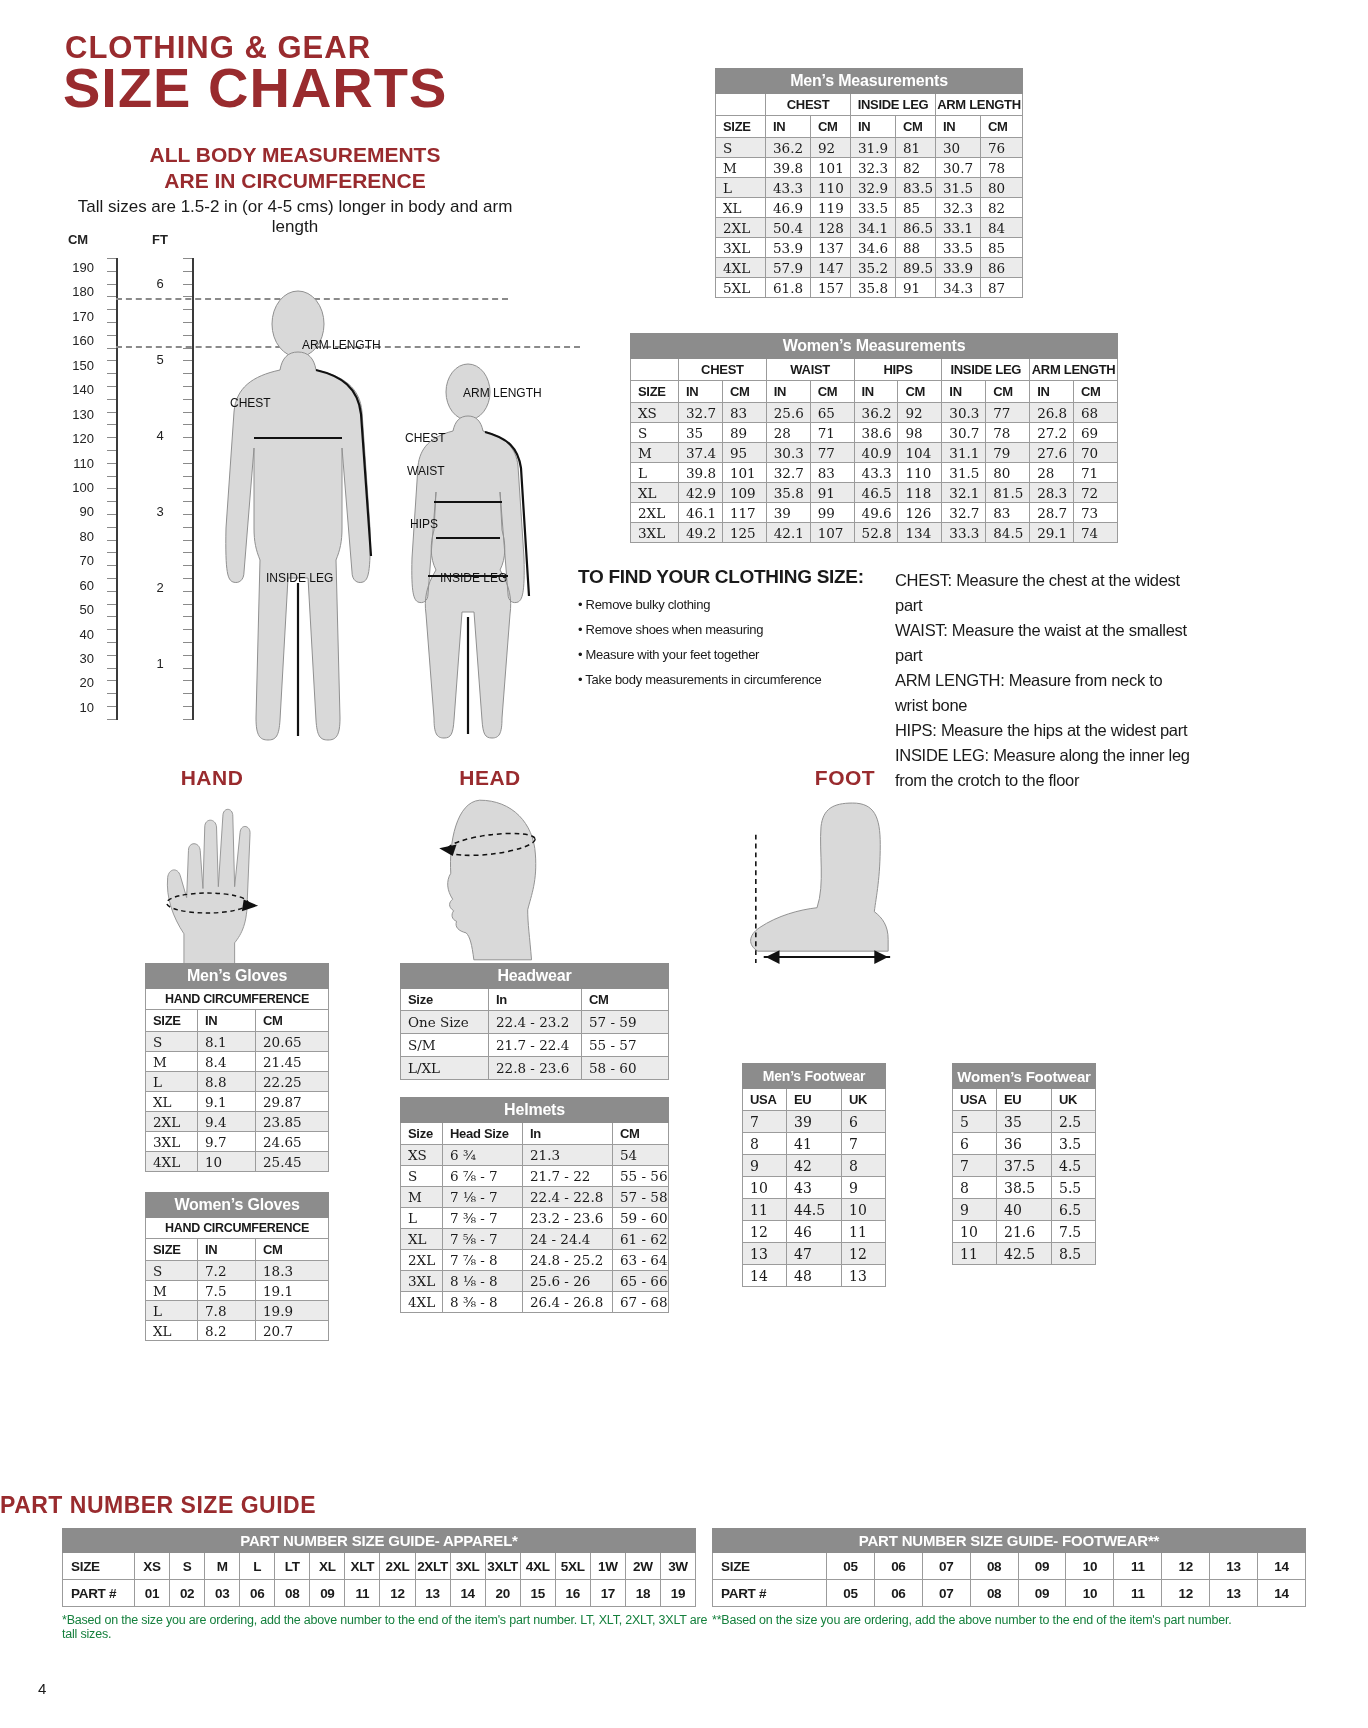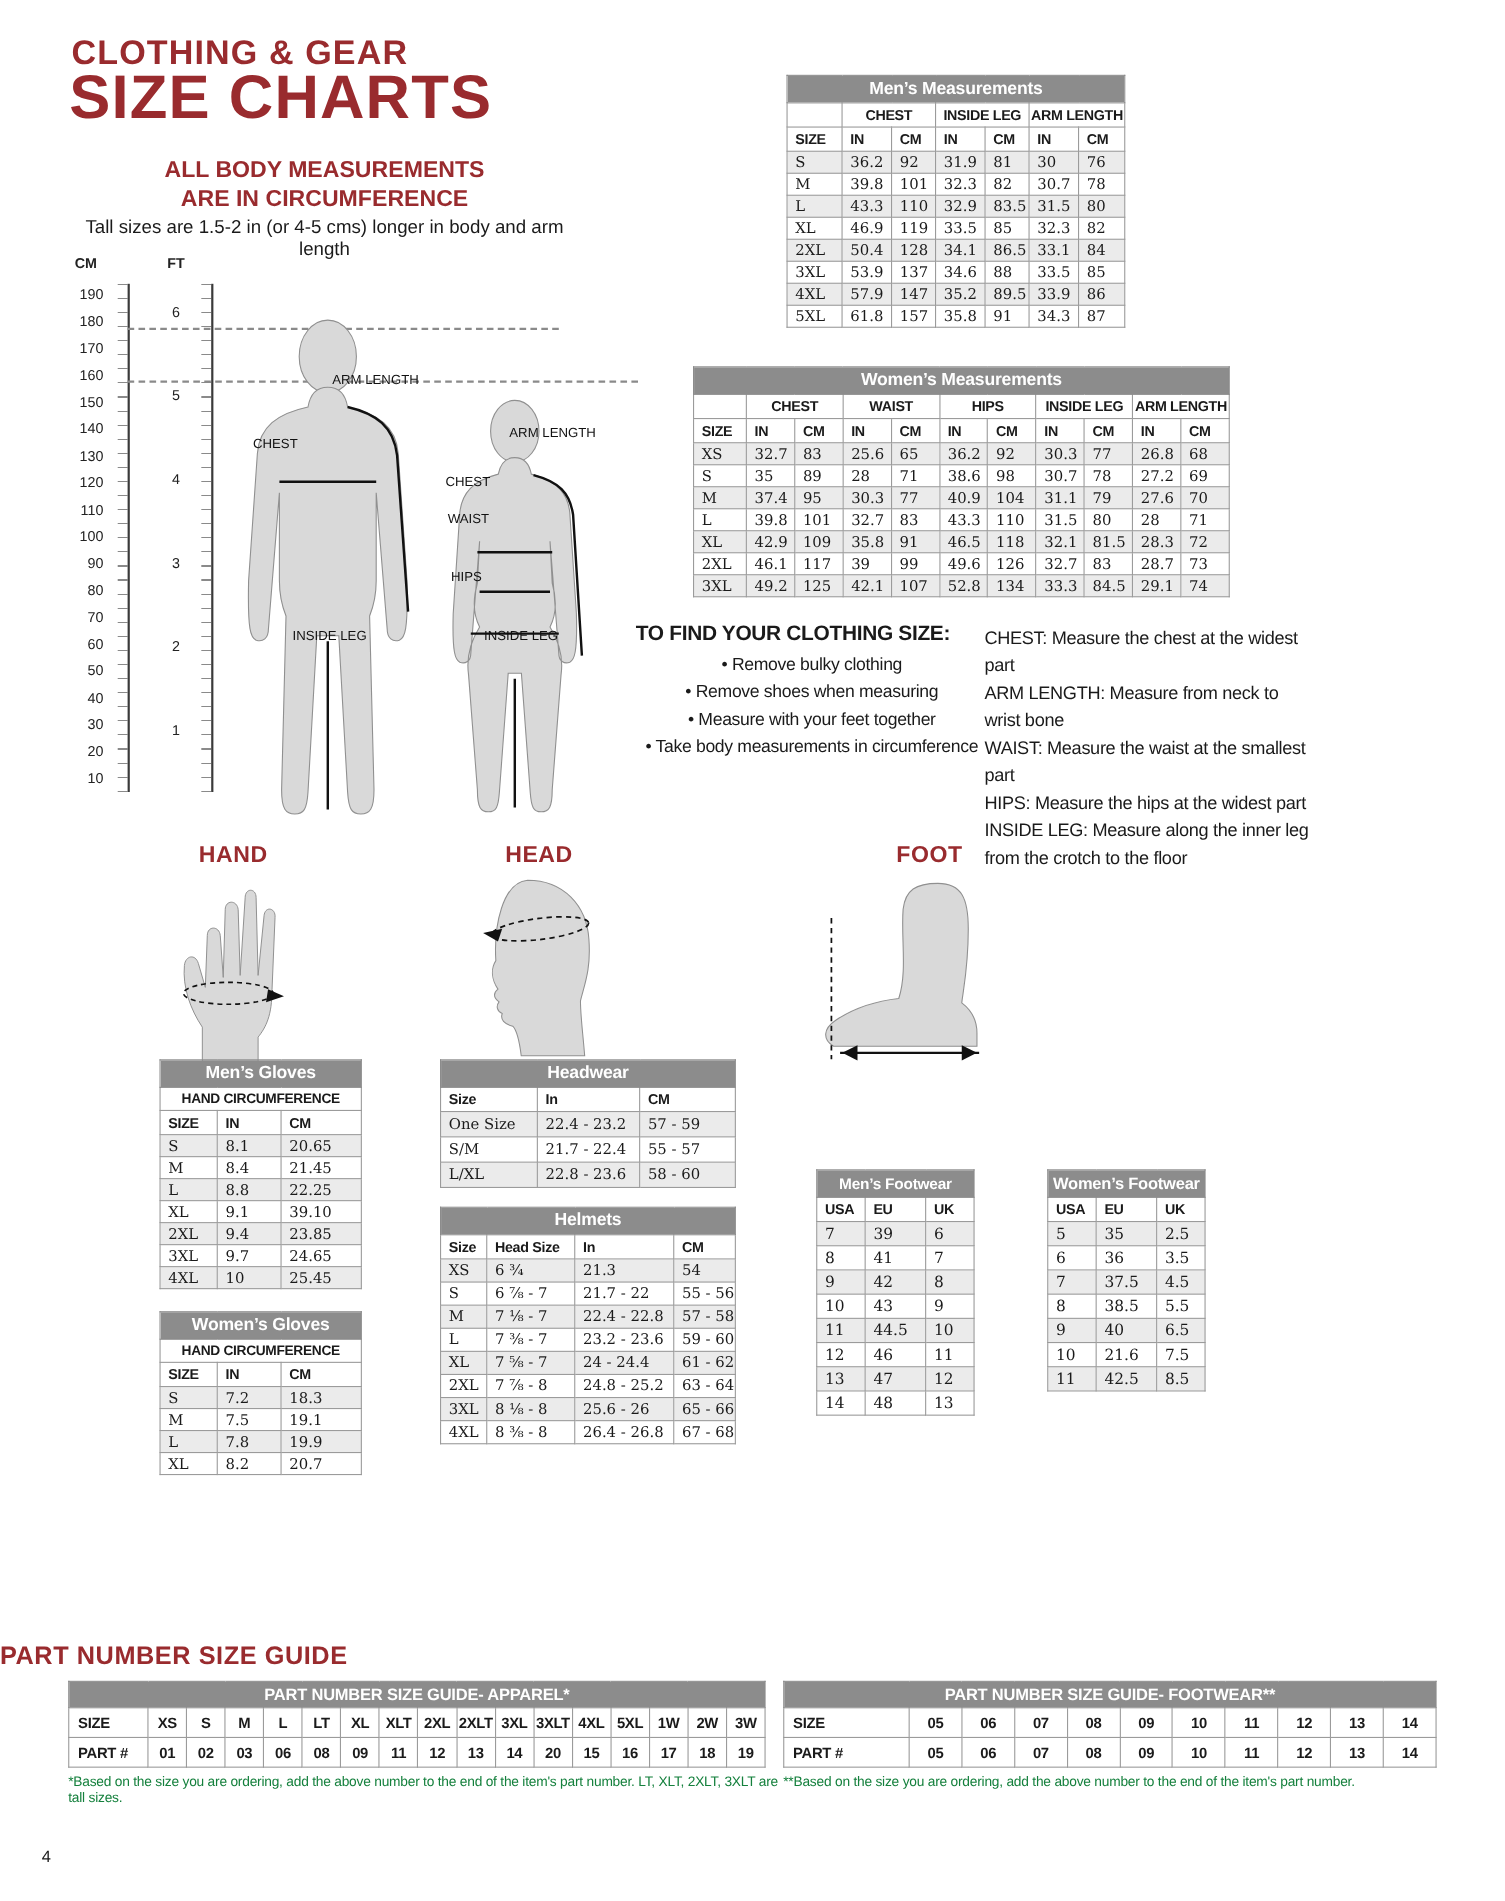--- a/index.html
+++ b/index.html
@@ -55,21 +55,21 @@
   .headwear tbody.data td { height:23px; }
   .helmets  { left:400px; top:1097px; width:268px; }
   .helmets tbody.data td { height:21px; }
   .mens-footwear   { left:742px; top:1063px; width:143px; }
   .womens-footwear { left:952px; top:1063px; width:143px; }
   .mens-footwear tbody.data td, .womens-footwear tbody.data td { height:22px; font-size:14px; }
 
   
   .instructions { left:578px; top:566px; width:320px; }
   .instructions .hd { font-weight:bold; font-size:19px; letter-spacing:-0.3px; margin-bottom:4px; }
-  .bullets .li { font-size:16px; line-height:25px; letter-spacing:-0.3px;text-align:center; }
+  .bullets .li { font-size:13px; line-height:25px; letter-spacing:-0.3px; }
   .bullets .li::before { content:"• "; }
   .defs { left:895px; top:568px; width:300px; }
   .defs .li { font-size:16.5px; line-height:25px; letter-spacing:-0.3px; white-space:normal; }
 
   .section-h { font-weight:bold; font-size:21px; letter-spacing:0.5px; text-align:center; width:120px; }
 
   
   .part-heading { left:0; top:1492px; width:1240px; text-align:left;
     font-weight:bold; font-size:23px; letter-spacing:0.5px; }
   .ptable tr.band th { font-size:15px; height:24px; }
@@ -407,22 +407,22 @@
     <div class="hd">TO FIND YOUR CLOTHING SIZE:</div>
     <div class="bullets">
         <div class="li">Remove bulky clothing</div>
         <div class="li">Remove shoes when measuring</div>
         <div class="li">Measure with your feet together</div>
         <div class="li">Take body measurements in circumference</div>
       </div>
   </div>
   <div class="abs defs">
       <div class="li">CHEST: Measure the chest at the widest part</div>
+      <div class="li">WAIST: Measure the waist at the smallest part</div>
       <div class="li">ARM LENGTH: Measure from neck to wrist bone</div>
-      <div class="li">WAIST: Measure the waist at the smallest part</div>
       <div class="li">HIPS: Measure the hips at the widest part</div>
       <div class="li">INSIDE LEG: Measure along the inner leg from the crotch to the floor</div>
     </div>
 
   <div class="abs section-h accent" style="left:152px; top:766px;">HAND</div>
   <div class="abs section-h accent" style="left:430px; top:766px;">HEAD</div>
   <div class="abs section-h accent" style="left:785px; top:766px;">FOOT</div>
 
   <svg class="abs" style="left:152px; top:798px;" width="120" height="172" viewBox="0 0 130 190">
     <path class="sil" d="M34,190 L34,150 C22,132 14,110 16,88 C17,78 27,76 30,86 L37,110 L39,58 C39,48 51,48 52,58 L55,100 L57,32 C57,22 69,22 70,32 L72,98 L77,20 C77,10 88,10 88,20 L90,98 L96,38 C97,28 108,30 107,40 L104,112 C104,138 98,150 90,160 L90,190 Z"></path>
@@ -477,21 +477,21 @@
           <td>21.45</td>
         </tr>
         <tr>
           <td>L</td>
           <td>8.8</td>
           <td>22.25</td>
         </tr>
         <tr>
           <td>XL</td>
           <td>9.1</td>
-          <td>39.10</td>
+          <td>29.87</td>
         </tr>
         <tr>
           <td>2XL</td>
           <td>9.4</td>
           <td>23.85</td>
         </tr>
         <tr>
           <td>3XL</td>
           <td>9.7</td>
           <td>24.65</td>

